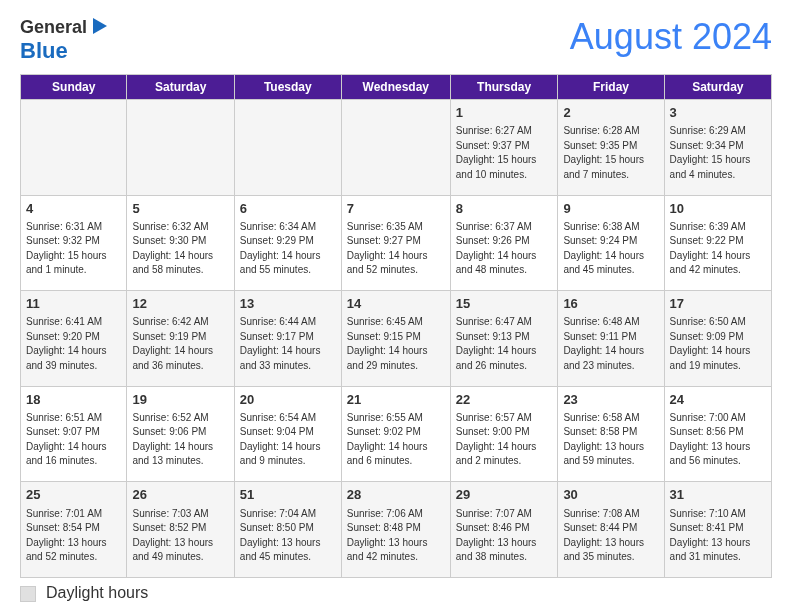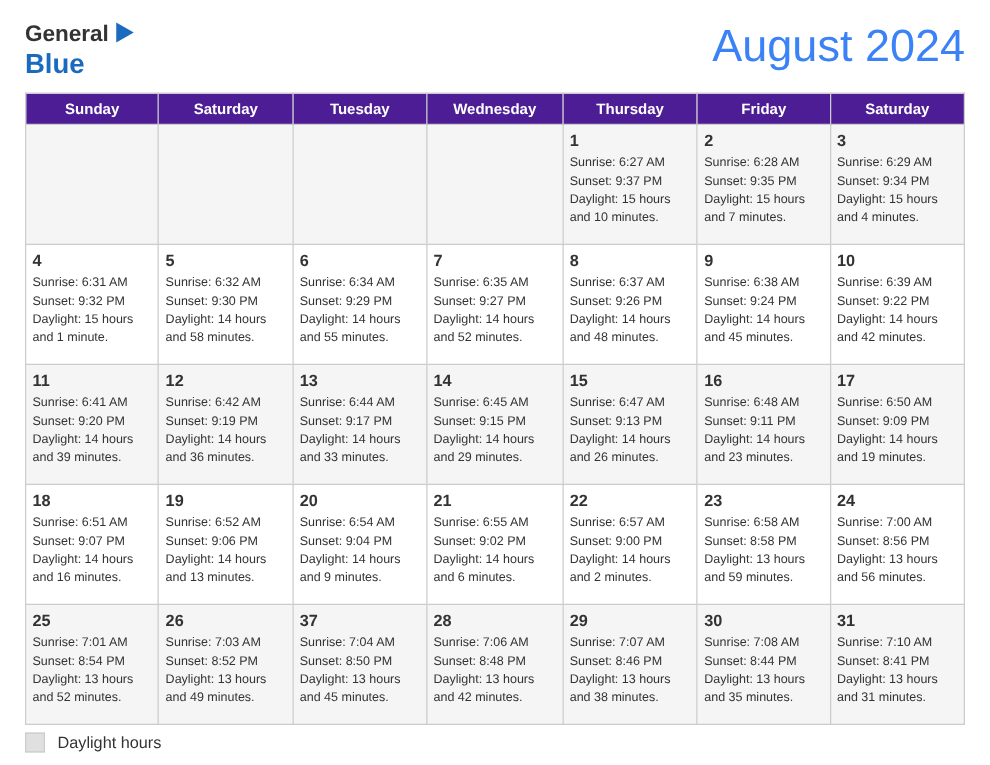--- a/index.html
+++ b/index.html
@@ -84,23 +84,23 @@
       font-size: 10px;
       color: #333;
       line-height: 1.45;
     }
     .empty-cell {
       background-color: #f5f5f5;
     }
     .footer {
       margin-top: 6px;
       display: flex;
-      align-items: flex-start;
+      align-items: flex-end;
       gap: 10px;
-      font-size: 13px;
+      font-size: 16px;
       color: #333;
     }
     .footer-box {
       width: 16px;
       height: 16px;
       background: #e0e0e0;
       border: 1px solid #ccc;
       display: inline-block;
     }
   </style>
@@ -249,21 +249,21 @@
         <tr>
           <td>
             <span class="day-num">25</span>
             <div class="day-info">Sunrise: 7:01 AM<br>Sunset: 8:54 PM<br>Daylight: 13 hours<br>and 52 minutes.</div>
           </td>
           <td>
             <span class="day-num">26</span>
             <div class="day-info">Sunrise: 7:03 AM<br>Sunset: 8:52 PM<br>Daylight: 13 hours<br>and 49 minutes.</div>
           </td>
           <td>
-            <span class="day-num">37</span>
+            <span class="day-num">51</span>
             <div class="day-info">Sunrise: 7:04 AM<br>Sunset: 8:50 PM<br>Daylight: 13 hours<br>and 45 minutes.</div>
           </td>
           <td>
             <span class="day-num">28</span>
             <div class="day-info">Sunrise: 7:06 AM<br>Sunset: 8:48 PM<br>Daylight: 13 hours<br>and 42 minutes.</div>
           </td>
           <td>
             <span class="day-num">29</span>
             <div class="day-info">Sunrise: 7:07 AM<br>Sunset: 8:46 PM<br>Daylight: 13 hours<br>and 38 minutes.</div>
           </td>

